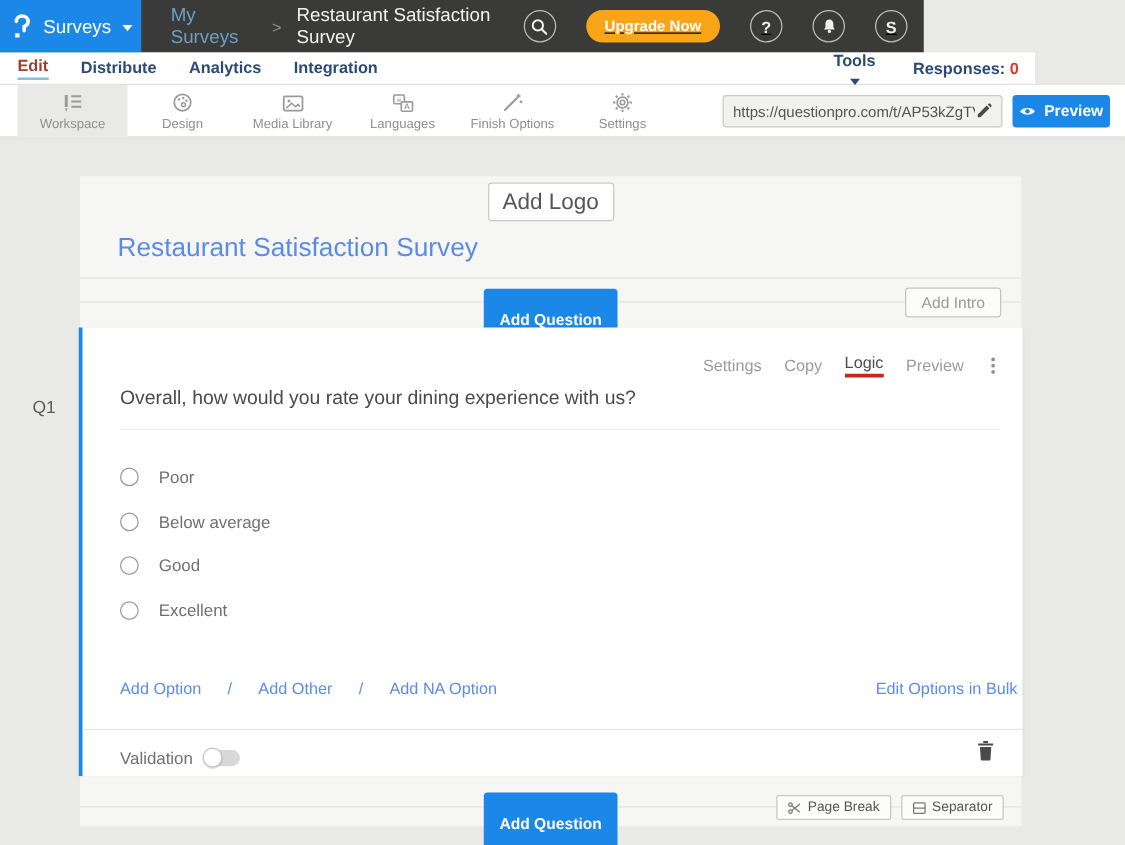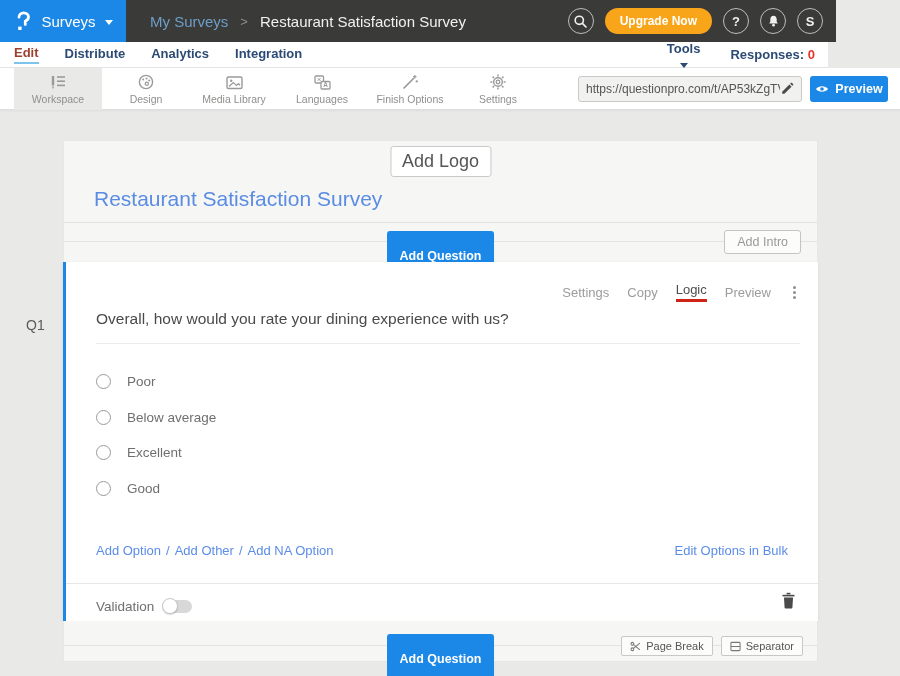--- a/index.html
+++ b/index.html
@@ -3,30 +3,30 @@
 <meta charset="utf-8">
 <style>
   * { margin:0; padding:0; box-sizing:border-box; }
   html,body { width:900px; height:676px; }
   body {
     position:relative; overflow:hidden;
     background:#e9e9e8;
     font-family:"Liberation Sans", sans-serif;
   }
   
-  .topbar { position:absolute; top:0; left:0; width:836px; height:42px; background:#3a3a39; display:flex; align-items:center; }
+  .topbar { position:absolute; top:0; left:0; width:739px; height:42px; background:#3a3a39; display:flex; align-items:center; }
   .logo-block { width:126px; height:42px; background:#1b87e6; display:flex; align-items:center; justify-content:center; gap:9px; cursor:pointer; }
   .logo-mark { display:flex; }
   .menu-label { color:#fff; font-size:15px; }
   .caret { width:0; height:0; border-left:4px solid transparent; border-right:4px solid transparent; border-top:5px solid #fff; margin-top:2px; }
   .breadcrumb { margin-left:24px; display:flex; align-items:center; gap:12px; font-size:15px; }
   .bc-parent { color:#6d9ec6; cursor:pointer; }
   .bc-sep { color:#8d8d8d; font-size:13px; }
   .bc-current { color:#f1f1f1; }
-  .topbar-right { margin-left:auto; margin-right:13px; display:flex; align-items:center; gap:11px; }
+  .topbar-right { margin-left:auto; margin-right:13px; display:flex; align-items:center; gap:24px;text-decoration:underline; }
   .circle-btn { width:26px; height:26px; border-radius:50%; border:1px solid #bdbdbd; display:flex; align-items:center; justify-content:center; color:#f0f0f0; font-size:13px; font-weight:bold; cursor:pointer; }
   .upgrade-btn { background:#f9a51a; color:#fff; font-weight:bold; font-size:12px; padding:6px 15px; border-radius:14px; cursor:pointer; white-space:nowrap; }
   
   .nav2 { position:absolute; top:42px; left:0; width:828px; height:26px; background:#fff; border-bottom:1px solid #e3e3e1; display:flex; align-items:center; font-size:13px; font-weight:bold; }
   .tab { margin-left:26px; color:#2b4a74; cursor:pointer; padding-bottom:2px; }
   .tab:first-child { margin-left:14px; }
   .tab.active { color:#9c4130; border-bottom:2px solid #7cc4ea; }
   .nav2-right { margin-left:auto; margin-right:13px; display:flex; align-items:center; gap:30px; }
   .tools-btn { color:#2b4a74; display:flex; align-items:center; gap:5px; cursor:pointer;flex-direction:column; }
   .tools-btn .caret { border-top-color:#2b4a74; }
@@ -55,21 +55,21 @@
   .q-actions { position:absolute; top:20px; right:18px; display:flex; align-items:center; gap:18px; font-size:13px; color:#9b9b9b; }
   .q-action { cursor:pointer; }
   .q-action.logic { color:#4d4d4d; border-bottom:3px solid #cc2417; padding-bottom:2px; }
   .kebab { display:flex; flex-direction:column; gap:2px; cursor:pointer; padding:2px 4px; }
   .kebab i { width:3px; height:3px; border-radius:50%; background:#8f8f8f; }
   .q-text { position:absolute; top:48px; left:30px; right:18px; font-size:15.5px; color:#4a4a4a; padding-bottom:15px; border-bottom:1px solid #ededeb; cursor:text; }
   .options { position:absolute; top:102px; left:30px; }
   .opt { display:flex; align-items:center; gap:16px; height:35.5px; }
   .radio { width:15px; height:15px; border:1.6px solid #9a9a9a; border-radius:50%; background:#fff; cursor:pointer; flex:none; }
   .opt-label { font-size:13.5px; color:#6f6f6f; cursor:text; }
-  .links-row { position:absolute; top:281px; left:30px; right:30px; display:flex; align-items:center; font-size:13px; color:#5b8de8; }
+  .links-row { position:absolute; top:281px; left:30px; right:4px; display:flex; align-items:center; font-size:13px; color:#5b8de8;gap:16px; }
   .links-row .lnk { cursor:pointer; }
   .links-row .sep { margin:0 5px; }
   .bulk-link { margin-left:auto; cursor:pointer; }
   .q-divider { position:absolute; top:321px; left:0; right:0; border-top:1px solid #e7e7e5; }
   .validation-row { position:absolute; top:337px; left:30px; display:flex; align-items:center; gap:10px; font-size:13.5px; color:#6f6f6f; }
   .toggle { position:relative; width:28px; height:13px; background:#d8d8d8; border-radius:7px; cursor:pointer; }
   .toggle .knob { position:absolute; left:-2px; top:-2px; width:16px; height:16px; background:#fff; border:1px solid #c6c6c6; border-radius:50%; box-shadow:0 1px 1px rgba(0,0,0,.15); }
   .trash-btn { position:absolute; top:330px; right:22px; cursor:pointer; }
   
   .footer-row { position:relative; height:41px; background:#f6f6f4; border:1px solid #e7e7e5; border-top:none; }
@@ -241,25 +241,25 @@
       <div class="opt">
         <span class="radio"></span>
         <span class="opt-label">Poor</span>
       </div>
       <div class="opt">
         <span class="radio"></span>
         <span class="opt-label">Below average</span>
       </div>
       <div class="opt">
         <span class="radio"></span>
-        <span class="opt-label">Excellent</span>
+        <span class="opt-label">Good</span>
       </div>
       <div class="opt">
         <span class="radio"></span>
-        <span class="opt-label">Good</span>
+        <span class="opt-label">Excellent</span>
       </div>
     </div>
 
     <div class="links-row">
       <span class="lnk">Add Option</span>
       <span class="sep">/</span>
       <span class="lnk">Add Other</span>
       <span class="sep">/</span>
       <span class="lnk">Add NA Option</span>
       <span class="lnk bulk-link">Edit Options in Bulk</span>

